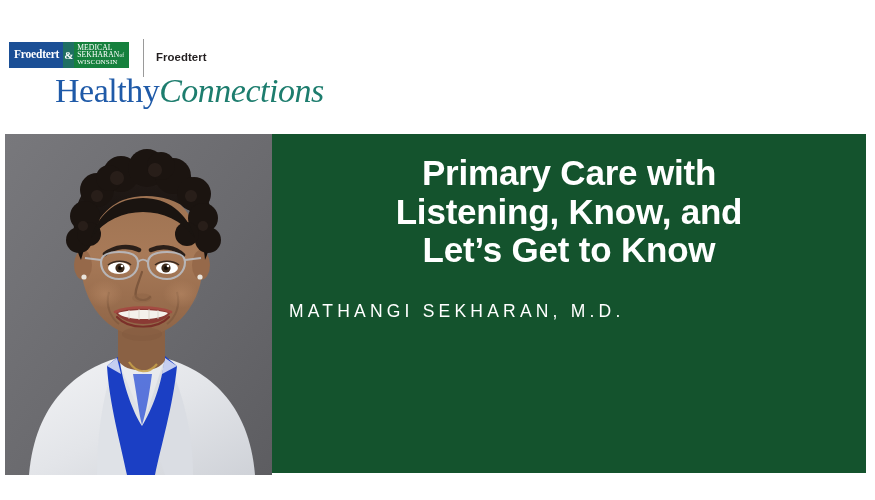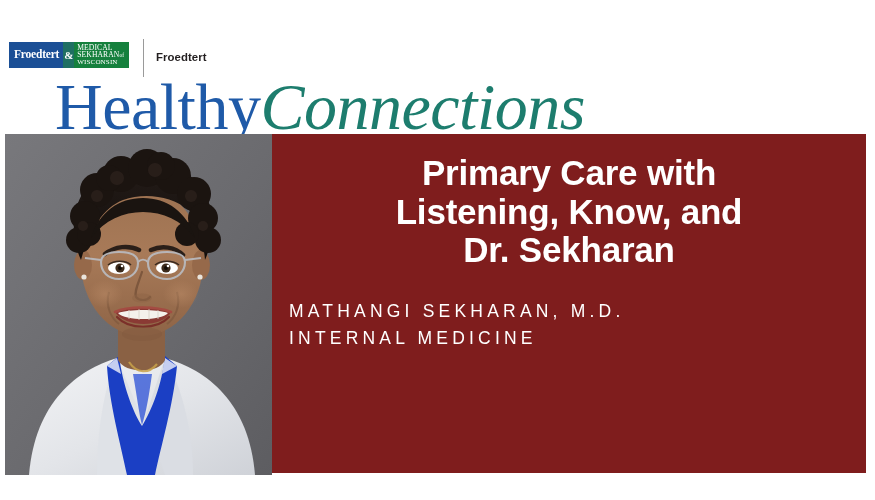--- a/index.html
+++ b/index.html
@@ -108,21 +108,21 @@
     font-size: 11.4px;
     line-height: 1.32;
     letter-spacing: 0.05px;
   }
 
   .wordmark {
     position: absolute;
     left: 55px;
     top: 74px;
     font-family: "Liberation Serif", serif;
-    font-size: 66px;
+    font-size: 34px;
     line-height: 1;
     white-space: nowrap;
   }
   .wordmark .healthy {
     color: #1f5aa8;
     font-weight: normal;
     letter-spacing: -0.5px;
   }
   .wordmark .connections {
     color: #1d7d6e;
@@ -151,21 +151,21 @@
   }
 
   .portrait svg { display: block; }
 
   .title-panel {
     position: absolute;
     left: 272px;
     top: 0;
     width: 594px;
     height: 339px;
-    background: #7f1d1d;
+    background: #14532d;
     display: flex;
     flex-direction: column;
     align-items: center;
     justify-content: flex-start;
   }
 
   .deck-title {
     margin: 20px 0 0 0;
     width: 540px;
     text-align: center;
@@ -346,22 +346,21 @@
         <ellipse cx="176" cy="160" rx="18" ry="14" fill="url(#cheekGlow)"></ellipse>
 
         <ellipse cx="137" cy="200" rx="20" ry="7" fill="#7d573d" opacity="0.35"></ellipse>
       </svg>
     </div>
 
     <div class="title-panel">
       <h1 class="deck-title">
         <span class="tline">Primary Care with</span>
         <span class="tline">Listening, Know, and</span>
-        <span class="tline">Dr. Sekharan</span>
+        <span class="tline">Let’s Get to Know</span>
       </h1>
 
       <div class="deck-subtitle">
         <span class="sline">MATHANGI SEKHARAN, M.D.</span>
-        <span class="sline">INTERNAL MEDICINE</span>
       </div>
     </div>
   </div>
 </div>
 
 </body></html>

